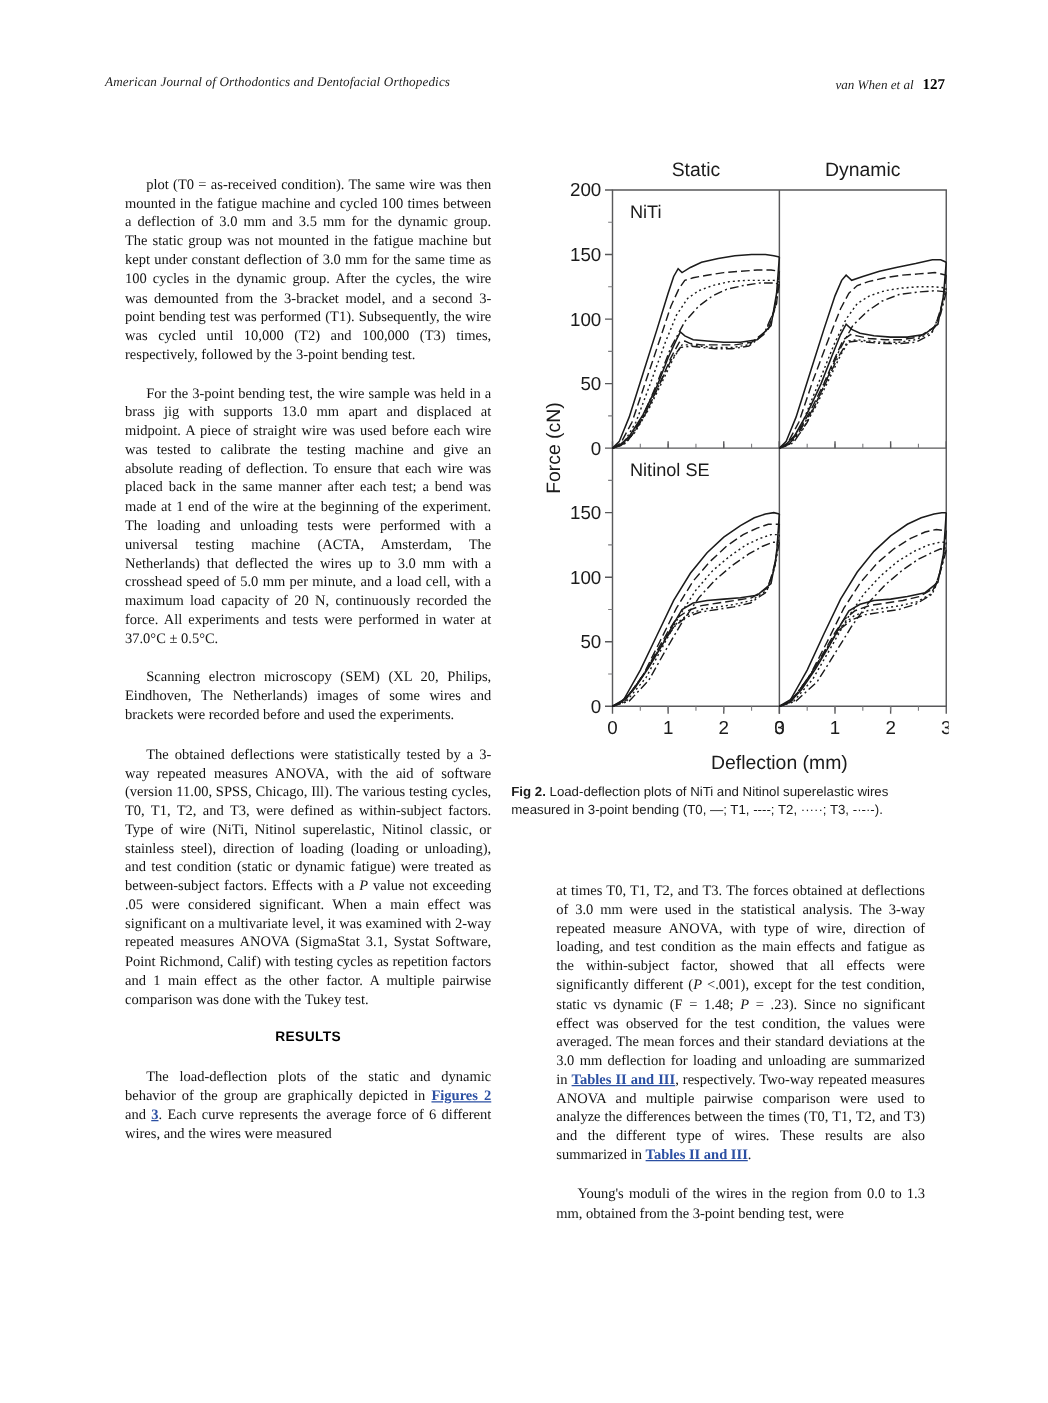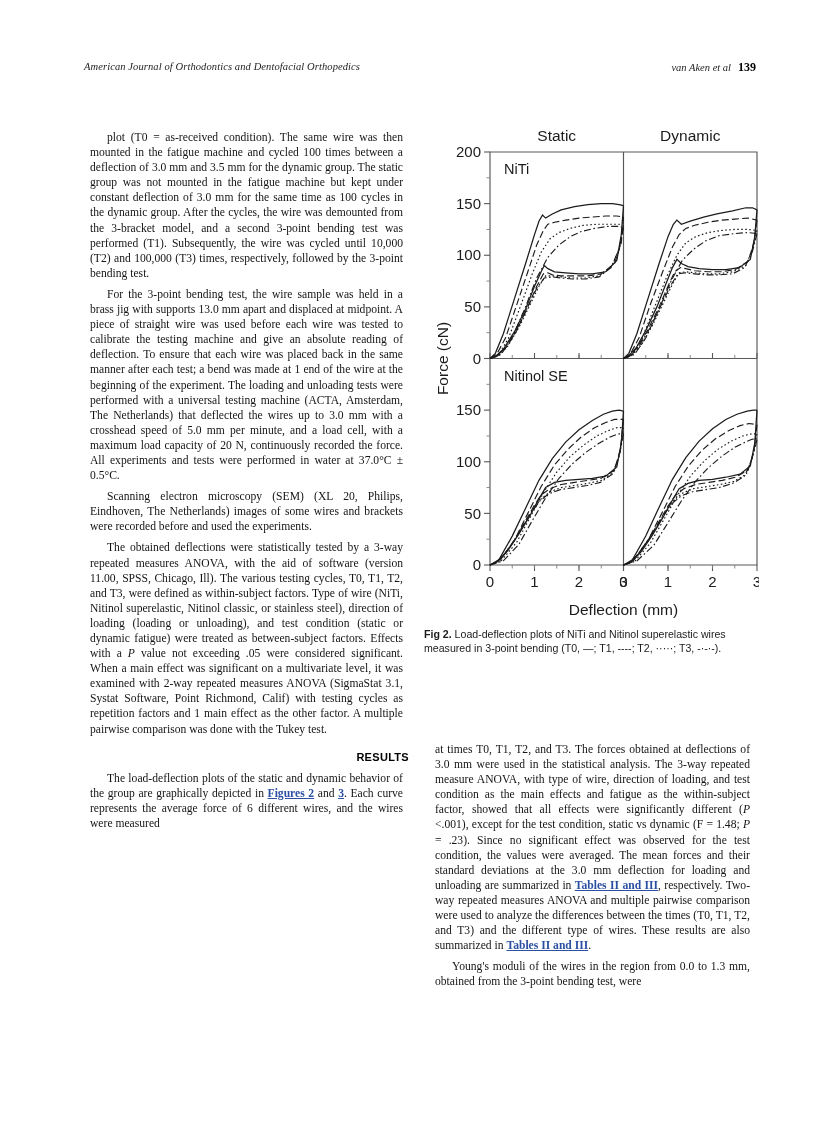--- a/index.html
+++ b/index.html
@@ -64,51 +64,51 @@
   
   .col {
     position: absolute;
     width: 325px;
     font-size: 11.6px;
     line-height: 15.1px;
     text-align: justify;
     color: #141414;
   }
   .col.left  { left: 84px;  top: 124px; }
-  .col.right { left: 429px; top: 736px; width: 327px; }
+  .col.right { left: 429px; top: 689px; width: 327px; }
 
   .col p {
-    margin: 6px;
+    margin: 16px;
     text-indent: 17px;
   }
   .col p.noindent { text-indent: 0; }
 
   h2.section {
     font-family: "Liberation Sans", sans-serif;
     font-size: 11px;
     font-weight: bold;
     letter-spacing: 0.3px;
     margin: 13px 0 5px 0;
     text-indent: 0;
-    text-align: right;
+    text-align: center;
     color: #000;
   }
   .xref { color: #2b4fa2; font-weight: bold; }
   .ital { font-style: italic; }
 
   
   .figure {
     position: absolute;
     left: 429px;
     top: 120px;
     width: 330px;
   }
   .figcaption {
     position: absolute;
-    left: 424px;
+    left: 409px;
     top: 627px;
     width: 330px;
     font-family: "Liberation Sans", sans-serif;
     font-size: 10.6px;
     line-height: 14px;
     color: #1b1b1b;
     text-align: left;
   }
   .figcaption b { font-weight: bold; }
 
@@ -152,21 +152,21 @@
 </head>
 <body>
 
 <div class="page">
 
   <div class="runhead">
     <div class="runhead-left">
       <div>American Journal of Orthodontics and Dentofacial Orthopedics</div>
     </div>
     <div class="runhead-right">
-      <span class="authors">van Aken et al</span><span class="pageno">139</span>
+      <span class="authors">van When et al</span><span class="pageno">127</span>
     </div>
   </div>
 
   <div class="col left">
     <p>plot (T0 = as-received condition). The same wire was then mounted in the fatigue machine and cycled 100 times between a deflection of 3.0 mm and 3.5 mm for the dynamic group. The static group was not mounted in the fatigue machine but kept under constant deflection of 3.0 mm for the same time as 100 cycles in the dynamic group. After the cycles, the wire was demounted from the 3-bracket model, and a second 3-point bending test was performed (T1). Subsequently, the wire was cycled until 10,000 (T2) and 100,000 (T3) times, respectively, followed by the 3-point bending test.</p>
     <p>For the 3-point bending test, the wire sample was held in a brass jig with supports 13.0 mm apart and displaced at midpoint. A piece of straight wire was used before each wire was tested to calibrate the testing machine and give an absolute reading of deflection. To ensure that each wire was placed back in the same manner after each test; a bend was made at 1 end of the wire at the beginning of the experiment. The loading and unloading tests were performed with a universal testing machine (ACTA, Amsterdam, The Netherlands) that deflected the wires up to 3.0 mm with a crosshead speed of 5.0 mm per minute, and a load cell, with a maximum load capacity of 20 N, continuously recorded the force. All experiments and tests were performed in water at 37.0°C ± 0.5°C.</p>
     <p>Scanning electron microscopy (SEM) (XL 20, Philips, Eindhoven, The Netherlands) images of some wires and brackets were recorded before and used the experiments.</p>
     <p><span>The obtained deflections were statistically tested by a 3-way repeated measures ANOVA, with the aid of software (version 11.00, SPSS, Chicago, Ill). The various testing cycles, T0, T1, T2, and T3, were defined as within-subject factors. Type of wire (NiTi, Nitinol superelastic, Nitinol classic, or stainless steel), direction of loading (loading or unloading), and test condition (static or dynamic fatigue) were treated as between-subject factors. Effects with a </span><span class="ital">P</span><span> value not exceeding .05 were considered significant. When a main effect was significant on a multivariate level, it was examined with 2-way repeated measures ANOVA (SigmaStat 3.1, Systat Software, Point Richmond, Calif) with testing cycles as repetition factors and 1 main effect as the other factor. A multiple pairwise comparison was done with the Tukey test.</span></p>
 
     <h2 class="section">RESULTS</h2>

